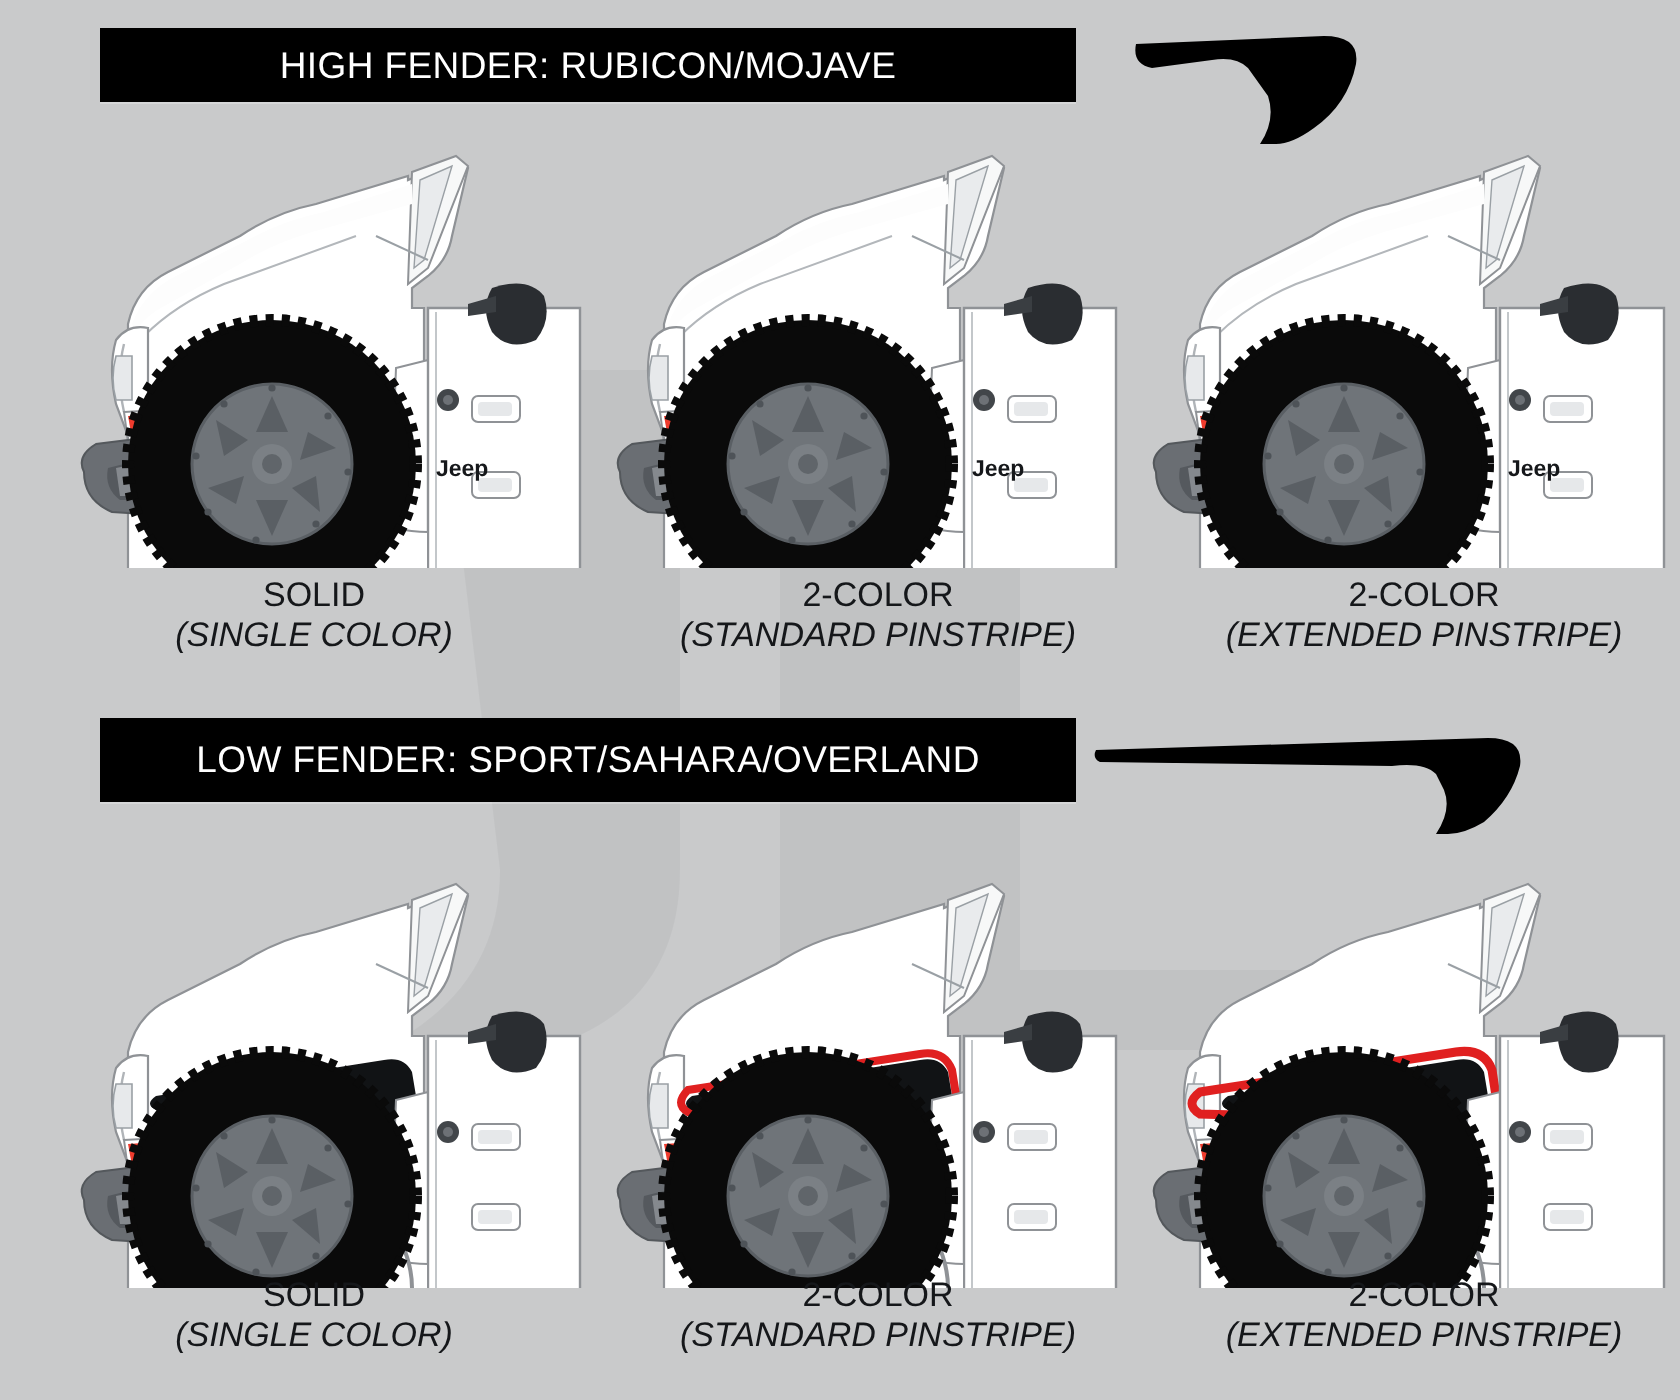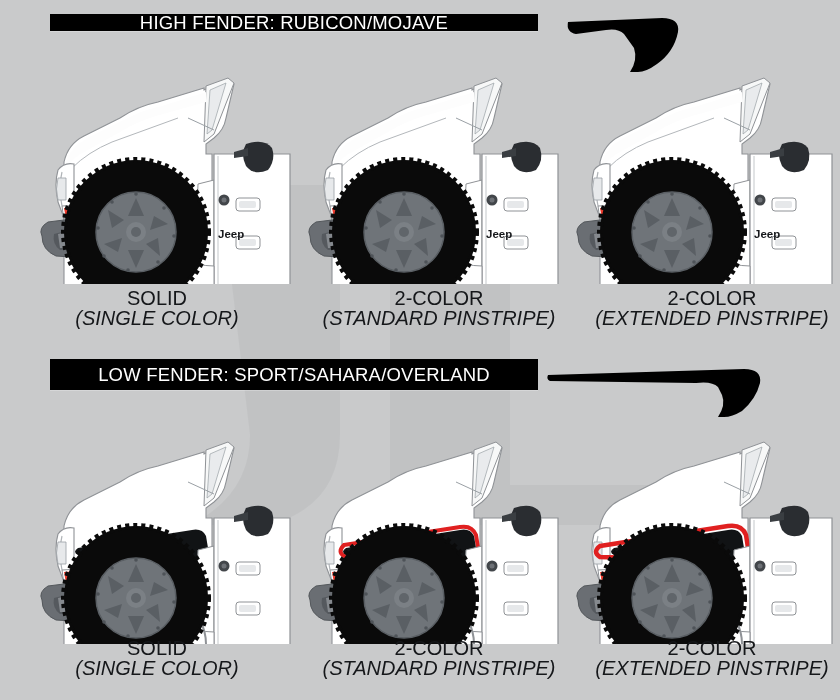--- a/index.html
+++ b/index.html
@@ -29,38 +29,38 @@
     z-index:3;
     box-shadow:0 1px 0 rgba(255,255,255,.25);
   }
   .hdr-bar span{
     color:#fff;
     font-size:18.5px;
     letter-spacing:.2px;
     white-space:nowrap;
     font-weight:400;
   }
-  #hdr-high{left:50px;top:14px;width:488px;height:17px;}
-  #hdr-low {left:50px;top:359px;width:488px;height:31px;}
+  #hdr-high{left:50px;top:14px;width:488px;height:37px;}
+  #hdr-low {left:50px;top:359px;width:488px;height:42px;}
 
   
   .swatch{position:absolute;z-index:3;}
   #swatch-high{left:562px;top:12px;width:120px;height:62px;}
   #swatch-low {left:546px;top:361px;width:232px;height:58px;}
 
   
   .cell{position:absolute;z-index:2;}
   .jeep-svg{display:block;}
 
   
   .caption{
     position:absolute;
     text-align:center;
     color:#15171a;
-    font-size:20px;
+    font-size:17px;
     line-height:20px;
     z-index:3;
     white-space:nowrap;
   }
   .caption .l1{display:block;}
   .caption .l2{display:block;font-style:italic;}
 
   
   #cap-r1c1{left:42px;top:288px;width:230px;}
   #cap-r1c2{left:316px;top:288px;width:246px;}

